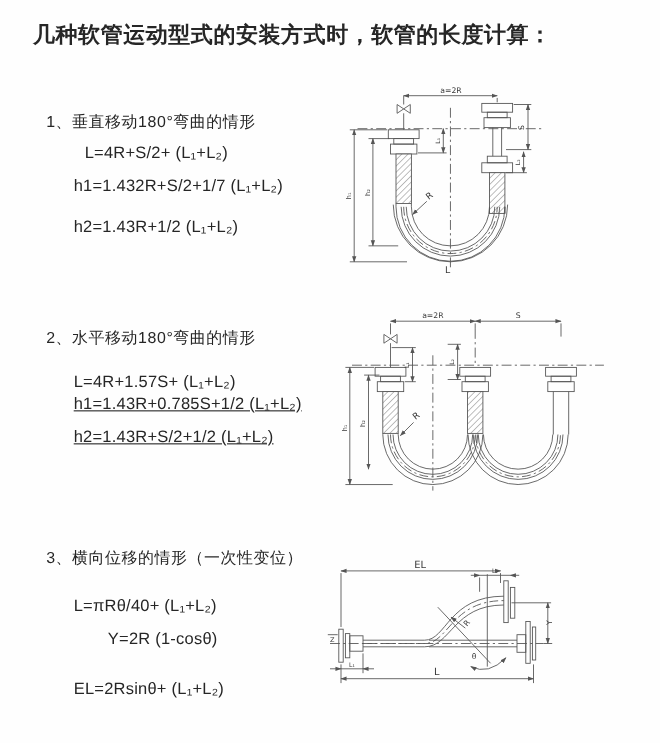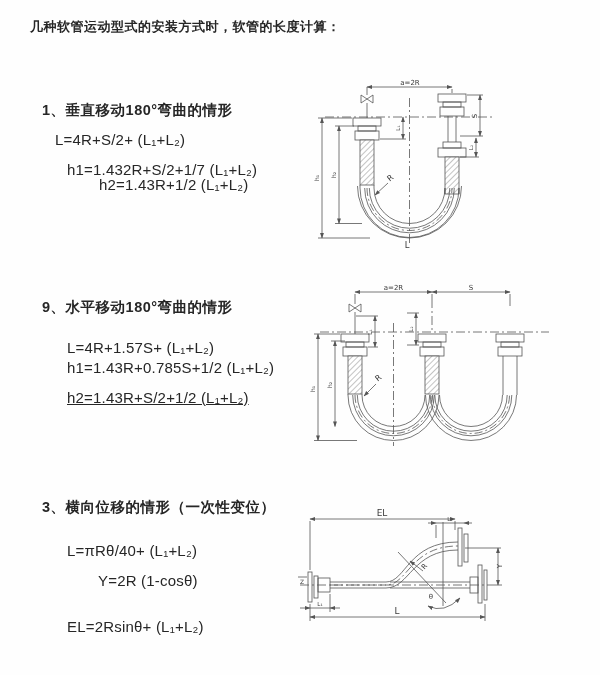--- a/index.html
+++ b/index.html
@@ -1,37 +1,37 @@
 <!DOCTYPE html>
 <html><head>
 <meta charset="utf-8">
 <style>
   html,body{margin:0;padding:0;}
   body{width:600px;height:675px;background:#fefefe;position:relative;
        font-family:"Liberation Sans","DejaVu Sans",sans-serif;color:#262626;overflow:hidden;}
   .abs{position:absolute;white-space:nowrap;}
-  .title{font-size:13px;font-weight:600;letter-spacing:.5px;}
-  .heading{font-size:14.5px;font-weight:700;letter-spacing:.5px;}
+  .title{font-size:20px;font-weight:600;letter-spacing:.5px;}
+  .heading{font-size:14.5px;font-weight:400;letter-spacing:.5px;}
   .formula{font-size:15px;font-weight:500;letter-spacing:.2px;}
   svg{position:absolute;overflow:visible;}
   svg text{font-family:"DejaVu Sans",sans-serif;fill:#3a3a3a;}
 </style>
 </head>
 <body>
 
 <div class="abs title" style="left:30px;top:18px;">几种软管运动型式的安装方式时，软管的长度计算：</div>
 
 <div class="abs heading" style="left:42px;top:101px;">1、垂直移动180°弯曲的情形</div>
-<div class="abs formula" style="left:55px;top:131px;">L=4R+S/2+ (L₁+L₂)</div>
+<div class="abs formula" style="left:77px;top:131px;">L=4R+S/2+ (L₁+L₂)</div>
 <div class="abs formula" style="left:67px;top:161px;">h1=1.432R+S/2+1/7 (L₁+L₂)</div>
-<div class="abs formula" style="left:67px;top:176px;margin-left:32px;">h2=1.43R+1/2 (L₁+L₂)</div>
-
-<div class="abs heading" style="left:42px;top:298px;">9、水平移动180°弯曲的情形</div>
+<div class="abs formula" style="left:67px;top:198px;">h2=1.43R+1/2 (L₁+L₂)</div>
+
+<div class="abs heading" style="left:42px;top:298px;">2、水平移动180°弯曲的情形</div>
 <div class="abs formula" style="left:67px;top:339px;">L=4R+1.57S+ (L₁+L₂)</div>
-<div class="abs formula" style="left:67px;top:359px;">h1=1.43R+0.785S+1/2 (L₁+L₂)</div>
+<div class="abs formula" style="left:67px;top:359px;text-decoration:underline;">h1=1.43R+0.785S+1/2 (L₁+L₂)</div>
 <div class="abs formula" style="left:67px;top:389px;text-decoration:underline;">h2=1.43R+S/2+1/2 (L₁+L₂)</div>
 
 <div class="abs heading" style="left:42px;top:498px;">3、横向位移的情形（一次性变位）</div>
 <div class="abs formula" style="left:67px;top:542px;">L=πRθ/40+ (L₁+L₂)</div>
 <div class="abs formula" style="left:67px;top:572px;margin-left:31px;">Y=2R (1-cosθ)</div>
 <div class="abs formula" style="left:67px;top:618px;">EL=2Rsinθ+ (L₁+L₂)</div>
 
 <svg style="left:310px;top:76px;width:185px;height:178px" viewBox="0 0 185 178">
   <defs>
     <marker id="m1" viewBox="0 0 10 10" refX="9" refY="5" markerWidth="7" markerHeight="7" orient="auto-start-reverse">

